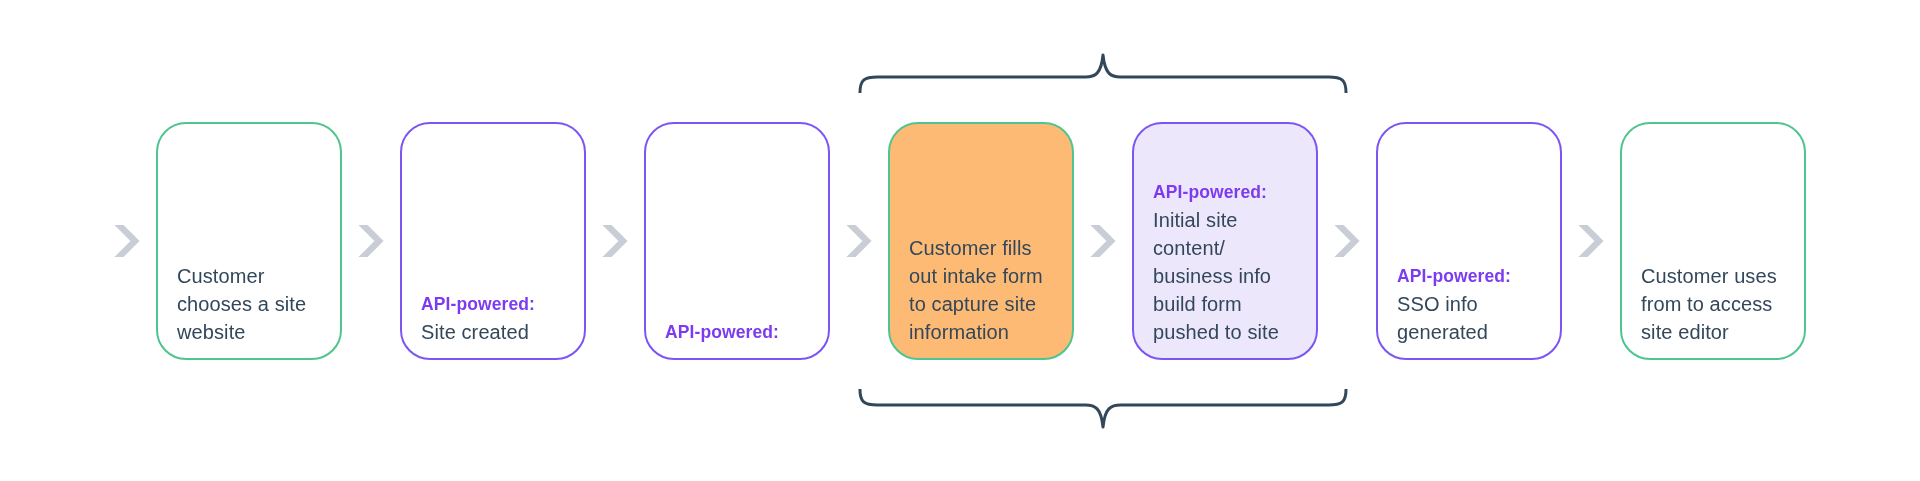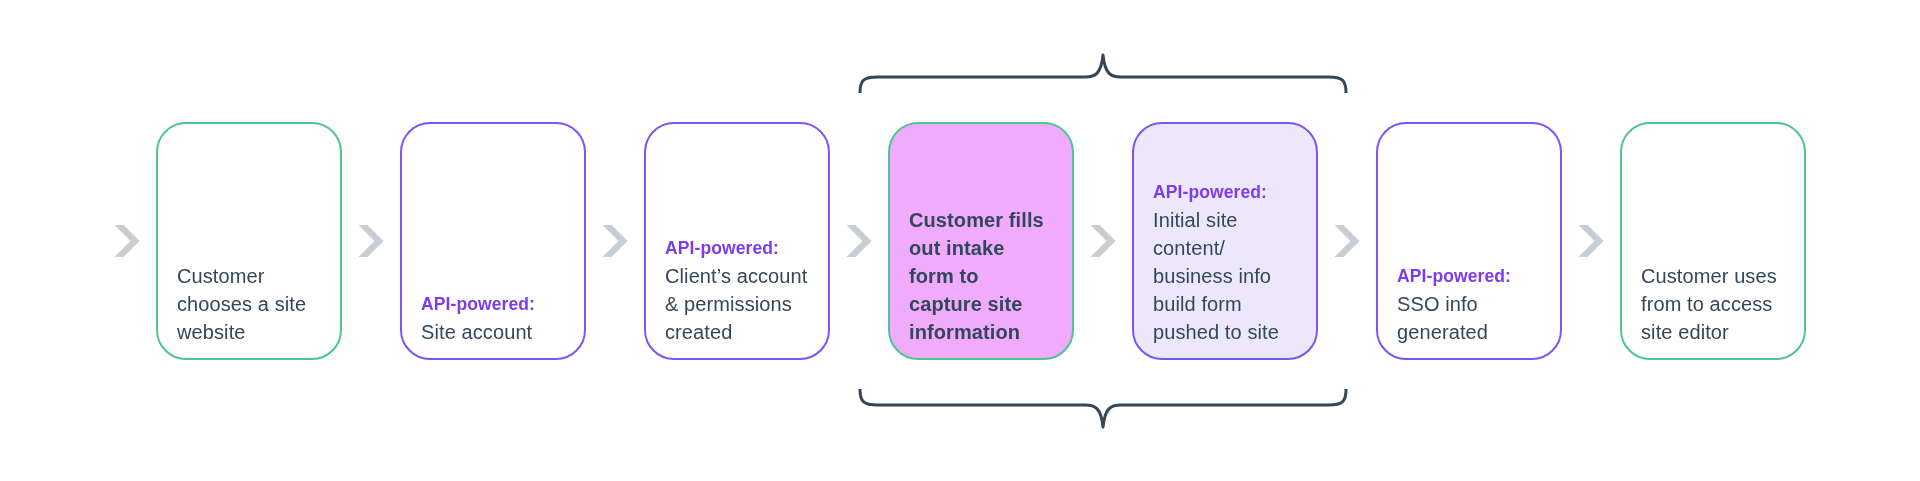--- a/index.html
+++ b/index.html
@@ -30,21 +30,21 @@
     display: flex;
     flex-direction: column;
     justify-content: flex-end;
     padding: 12px 19px;
     font-size: 20px;
     line-height: 1.4;
     letter-spacing: 0.1px;
   }
   .outline-green  { border-color: #4EC58E; background: #ffffff; }
   .outline-purple { border-color: #7D55F3; background: #ffffff; }
-  .filled-green   { border-color: #4EC58E; background: #f0abfc; font-weight: bold; }
+  .filled-green   { border-color: #4EC58E; background: #fdba74; }
   .filled-purple  { border-color: #7D55F3; background: #EDE7FB; }
   .prefix {
     color: #7C3BF0;
     font-weight: bold;
     font-size: 17.5px;
     line-height: 1.4;
     margin-bottom: 1px;
   }
   .chev {
     flex: 0 0 auto;
@@ -87,32 +87,31 @@
     </div>
 
     <div class="chev">
       <svg viewBox="0 0 22 28">
           <polygon points="0,0 8,0 22,14 8,28 0,28 14,14" fill="#C9CED6"></polygon>
         </svg>
     </div>
 
     <div class="box outline-purple">
       <span class="prefix">API-powered:</span>
-      <span>Site account</span>
+      <span>Site created</span>
     </div>
 
     <div class="chev">
       <svg viewBox="0 0 22 28">
           <polygon points="0,0 8,0 22,14 8,28 0,28 14,14" fill="#C9CED6"></polygon>
         </svg>
     </div>
 
     <div class="box outline-purple">
       <span class="prefix">API-powered:</span>
-      <span>Client’s account &amp; permissions created</span>
     </div>
 
     <div class="chev">
       <svg viewBox="0 0 22 28">
           <polygon points="0,0 8,0 22,14 8,28 0,28 14,14" fill="#C9CED6"></polygon>
         </svg>
     </div>
 
     <div class="group">
       <div class="brace top">

